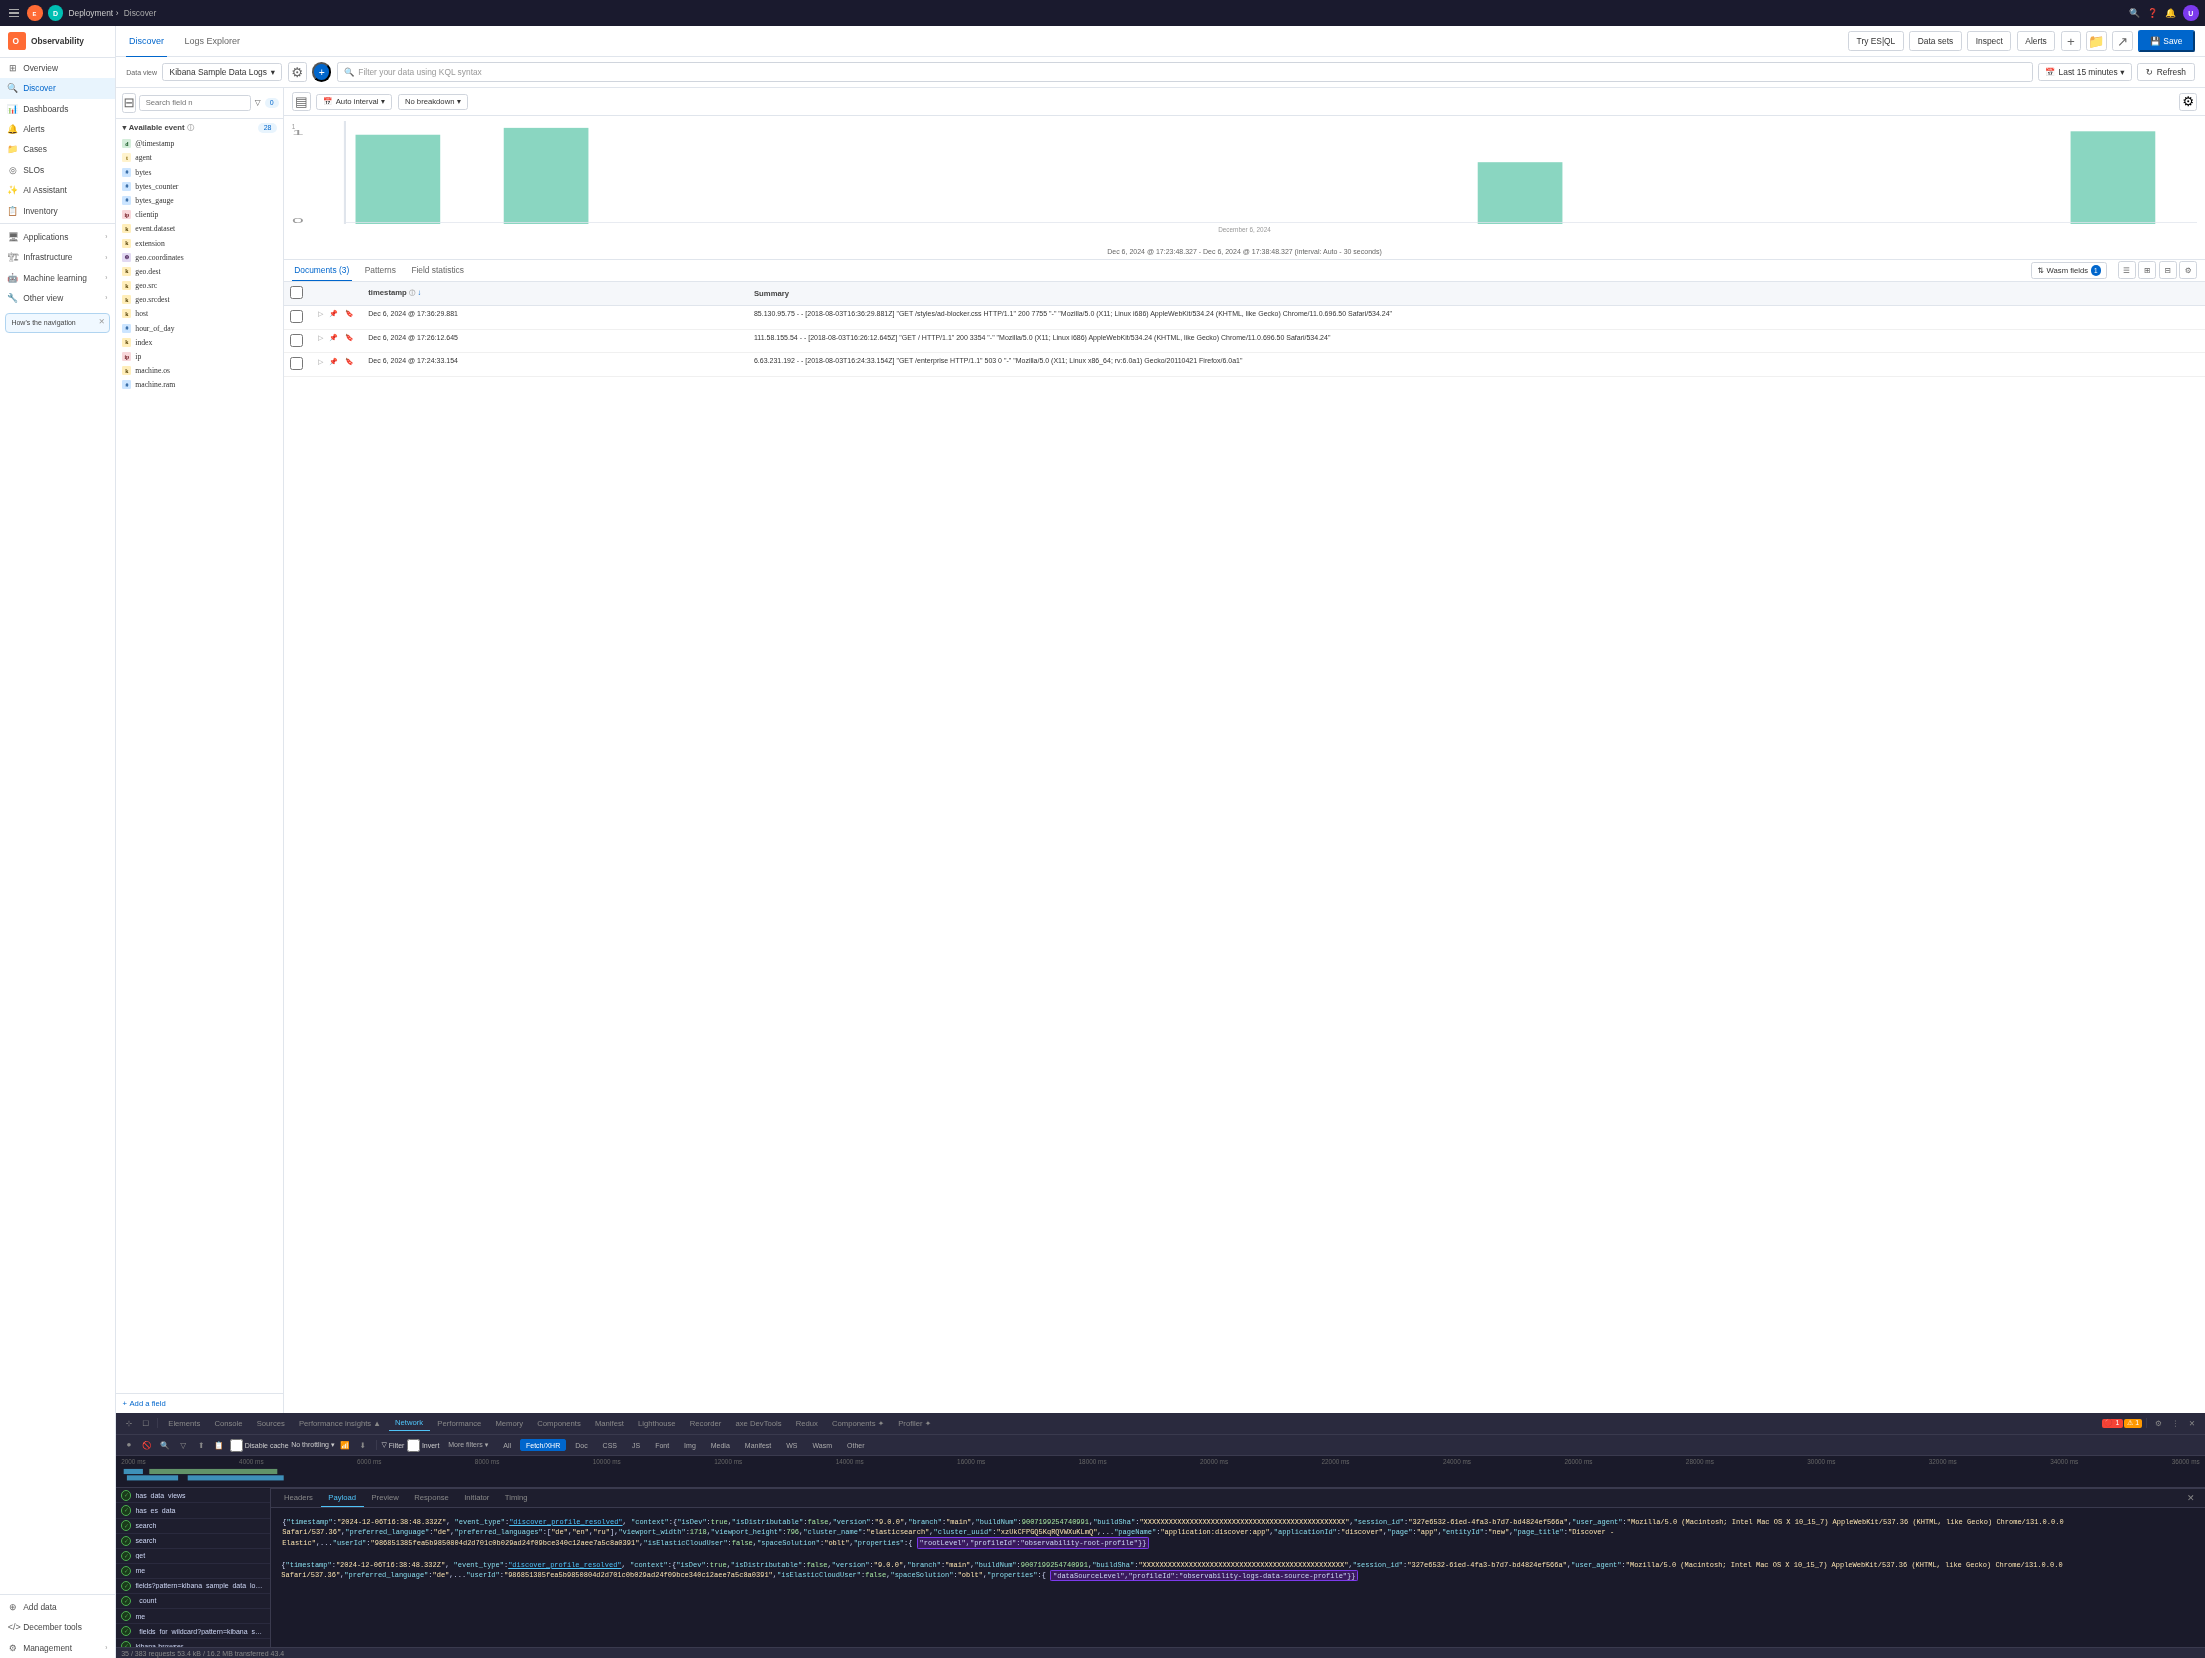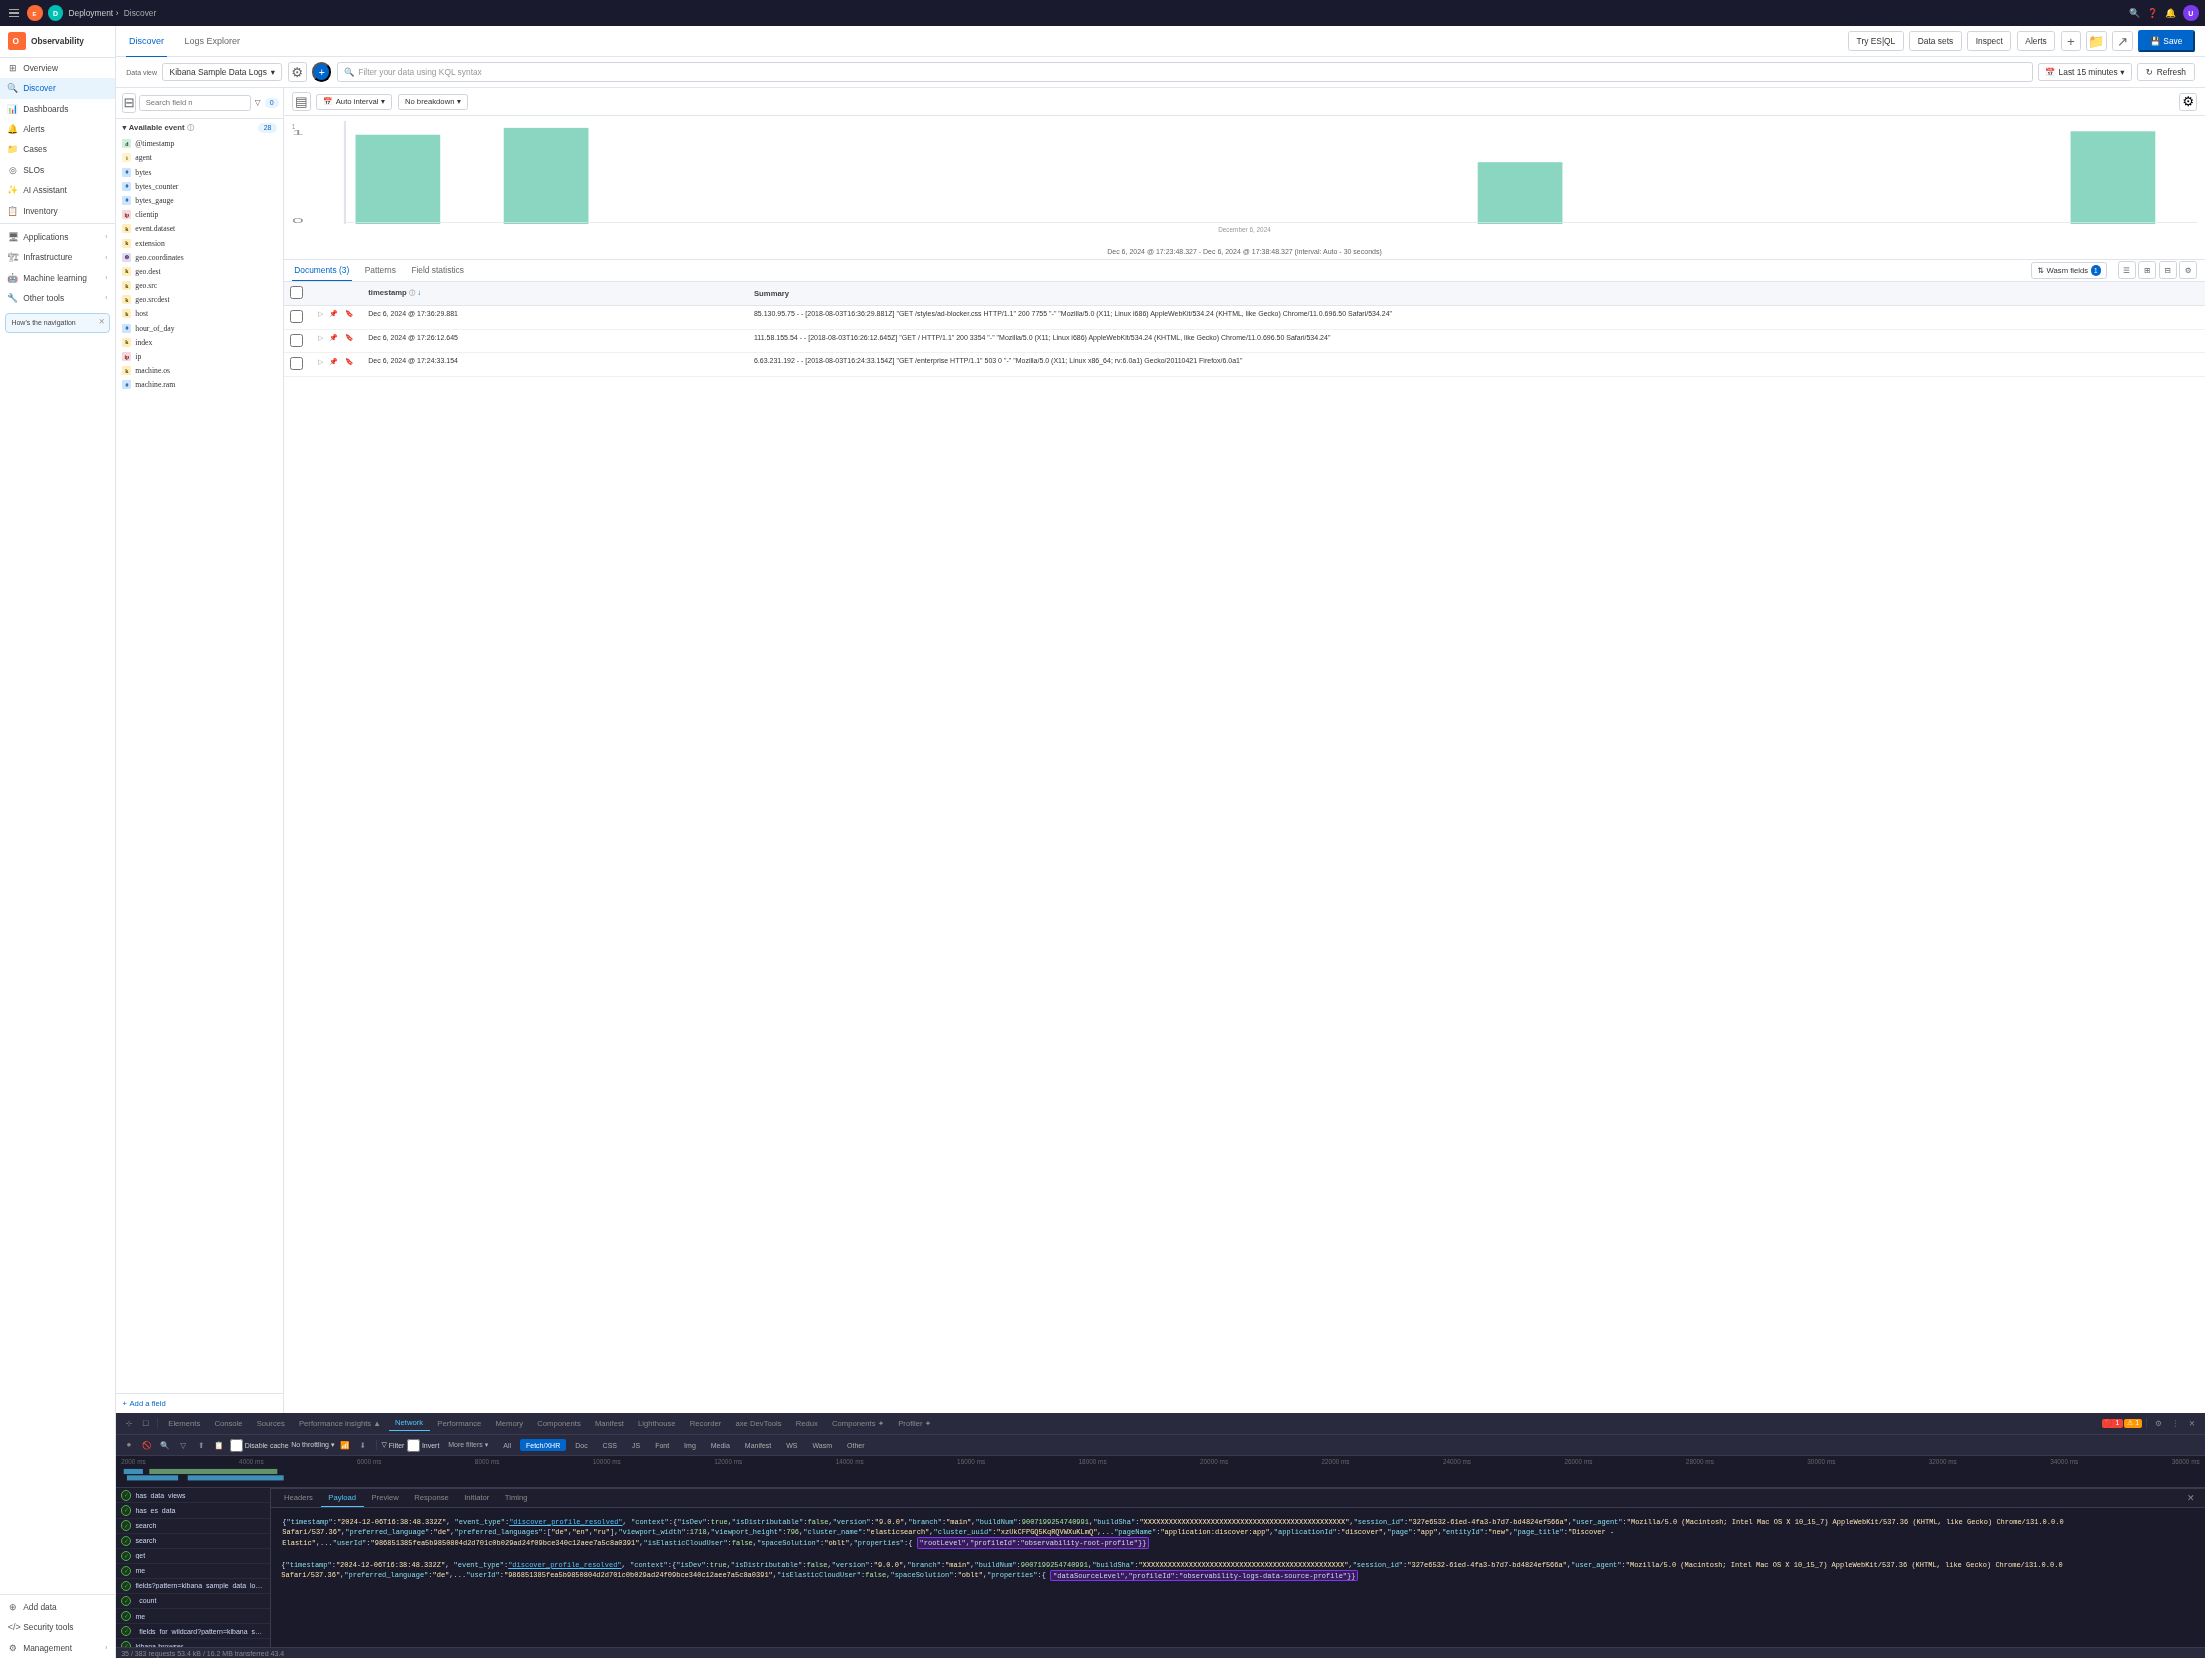--- a/index.html
+++ b/index.html
@@ -624,38 +624,38 @@
       <span class="sidebar-item-label">Infrastructure</span>
       <span class="sidebar-item-arrow">›</span>
     </div>
     <div class="sidebar-item">
       <span class="sidebar-item-icon">🤖</span>
       <span class="sidebar-item-label">Machine learning</span>
       <span class="sidebar-item-arrow">›</span>
     </div>
     <div class="sidebar-item">
       <span class="sidebar-item-icon">🔧</span>
-      <span class="sidebar-item-label">Other tools</span>
+      <span class="sidebar-item-label">Other view</span>
       <span class="sidebar-item-arrow">›</span>
     </div>
 
     <div class="sidebar-ai-banner">
       <span>How's the navigation</span>
       <span class="sidebar-ai-close">✕</span>
     </div>
 
     <div class="sidebar-bottom-items">
       <div class="sidebar-divider"></div>
       <div class="sidebar-item">
         <span class="sidebar-item-icon">⊕</span>
         <span class="sidebar-item-label">Add data</span>
       </div>
       <div class="sidebar-item">
         <span class="sidebar-item-icon">&lt;/&gt;</span>
-        <span class="sidebar-item-label">Security tools</span>
+        <span class="sidebar-item-label">December tools</span>
       </div>
       <div class="sidebar-item">
         <span class="sidebar-item-icon">⚙</span>
         <span class="sidebar-item-label">Management</span>
         <span class="sidebar-item-arrow">›</span>
       </div>
     </div>
   </div>
 
   <div class="content-area">

